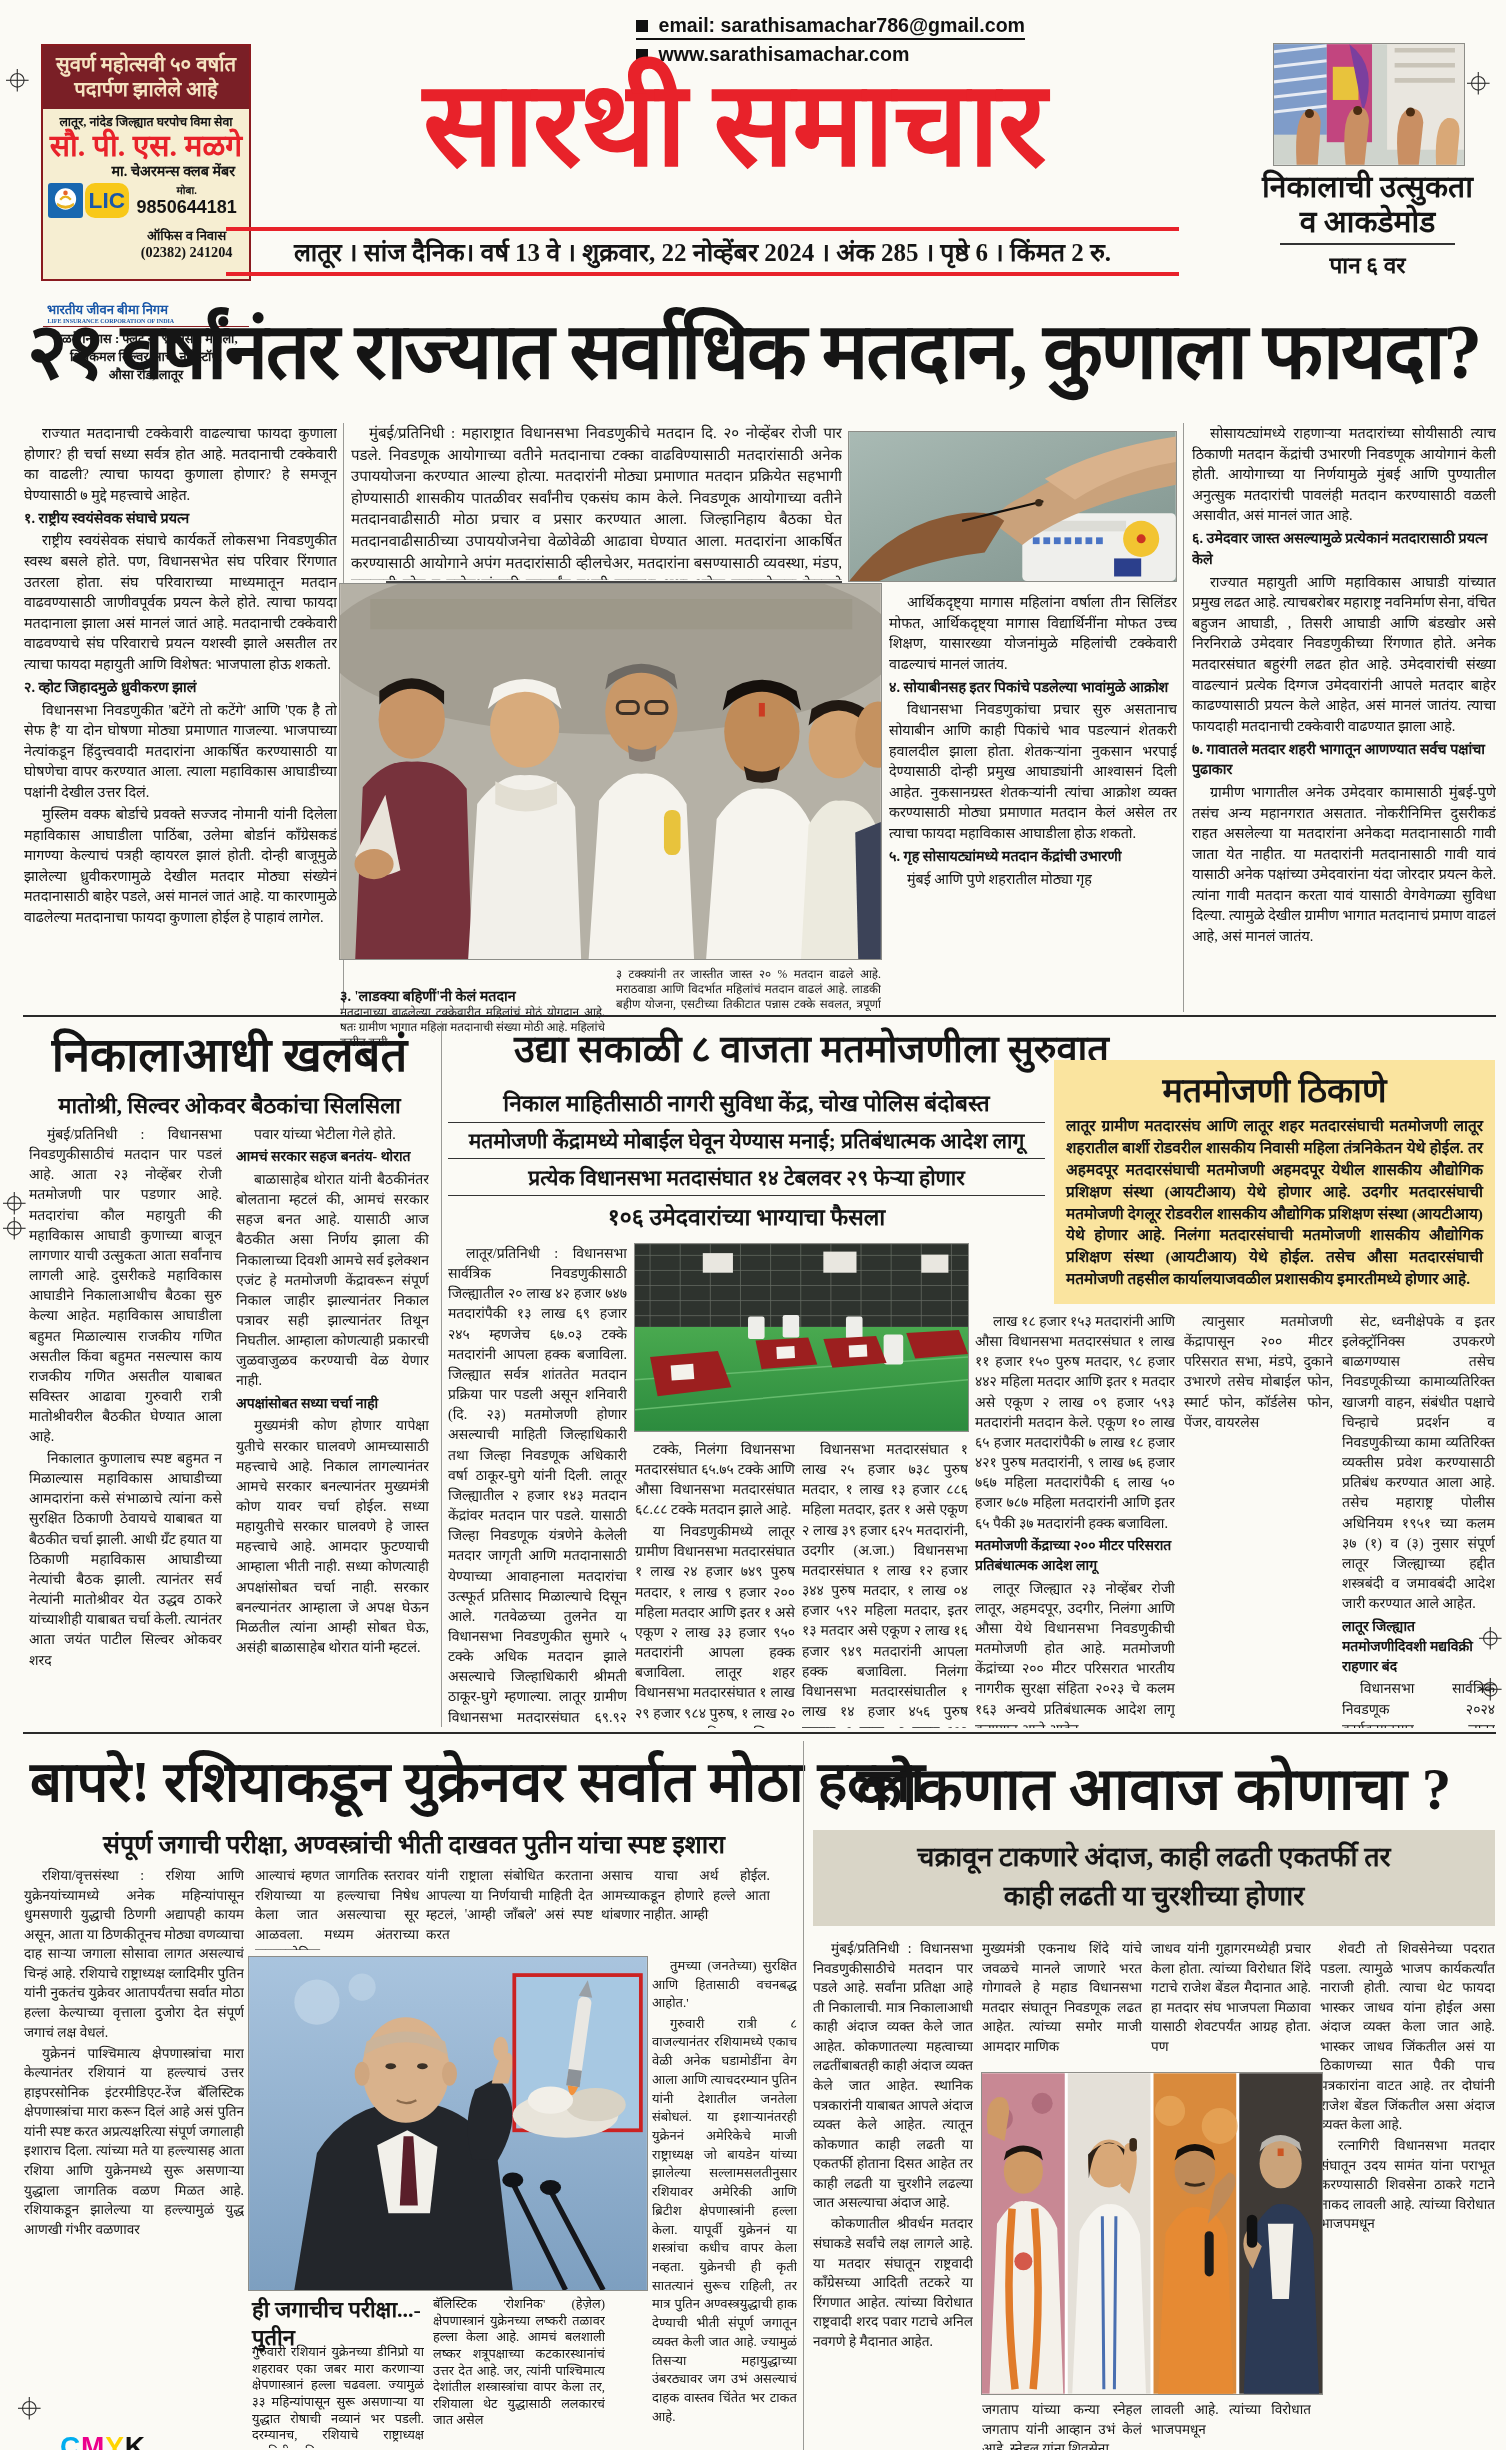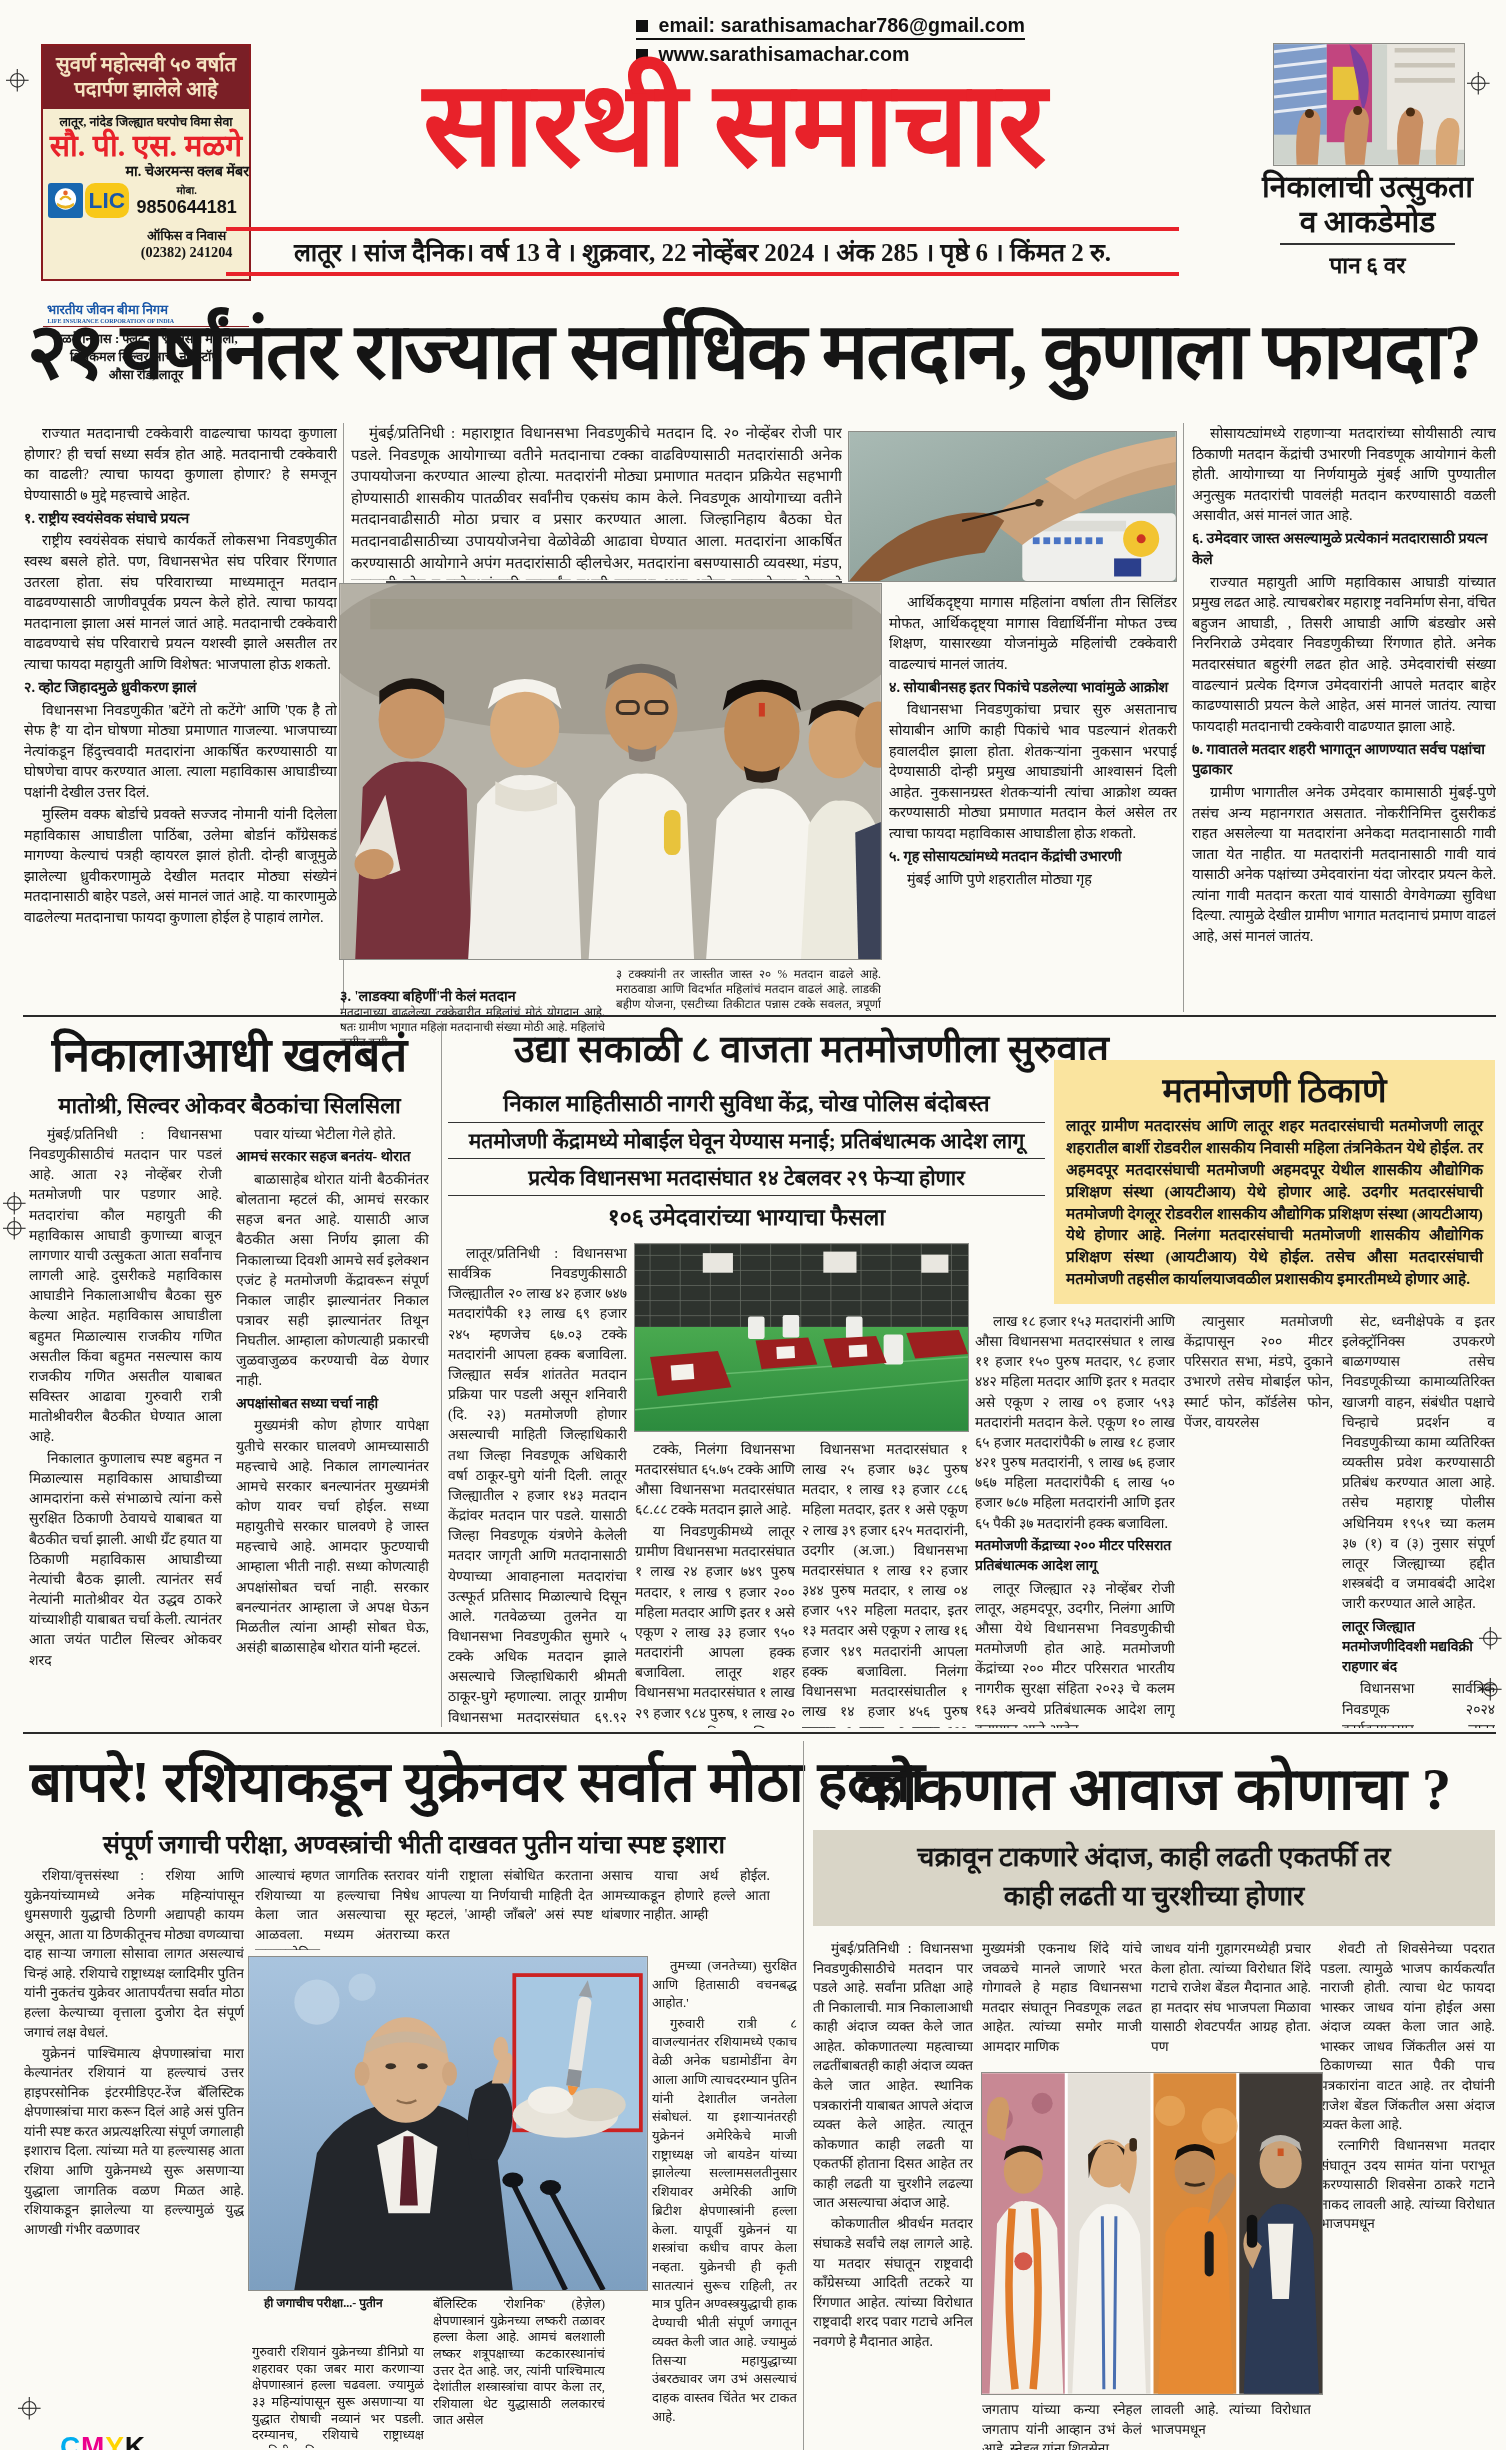--- a/index.html
+++ b/index.html
@@ -76,21 +76,21 @@
       <line x1="15" y1="0" x2="15" y2="30" stroke="#333" stroke-width="1.5"></line>
     </svg>
 
   <div class="abs adbox" style="left:41px;top:44px;width:206px;height:233px;">
     <div class="ad-banner">
       <div>सुवर्ण महोत्सवी ५० वर्षात</div>
       <div>पदार्पण झालेले आहे</div>
     </div>
     <div class="center bold" style="font-size:12.4px;margin-top:3.8px;">लातूर, नांदेड जिल्ह्यात घरपोच विमा सेवा</div>
     <div class="center bold" style="font-size:30px;color:#e8222a;line-height:1.05;">सौ. पी. एस. मळगे</div>
-    <div class="bold" style="font-size:14.3px;text-align:right;padding-right:0;">मा. चेअरमन्स क्लब मेंबर</div>
+    <div class="bold" style="font-size:14.3px;text-align:right;padding-right:14px;">मा. चेअरमन्स क्लब मेंबर</div>
     <div style="display:flex;align-items:flex-start;padding:3px 4.5px 0 4.5px;">
       <svg width="35" height="35" viewBox="0 0 46 46">
         <rect x="0" y="0" width="46" height="46" rx="4" fill="#1867b0"></rect>
         <circle cx="23" cy="21" r="14" fill="#ffffff"></circle>
         <path d="M12 26 Q23 34 34 26 L34 30 Q23 38 12 30 Z" fill="#e8b21f"></path>
         <path d="M16 22 Q23 14 30 22" fill="none" stroke="#e8b21f" stroke-width="3"></path>
         <circle cx="23" cy="13" r="3" fill="#e8632a"></circle>
       </svg>
       <div class="licbox" style="width:44px;height:35px;font-size:22.6px;line-height:35px;text-align:center;margin-left:2.3px;">LIC</div>
       <div style="flex:1;text-align:center;">
@@ -398,21 +398,21 @@
       <ellipse cx="400" cy="190" rx="30" ry="18" fill="#f2efe8"></ellipse>
       <g transform="rotate(8 436 120)">
         <rect x="428" y="52" width="18" height="120" rx="8" fill="#e9e7e2"></rect>
         <path d="M428 52 L437 30 L446 52 Z" fill="#9aa0a6"></path>
         <rect x="428" y="150" width="18" height="22" fill="#8c9298"></rect>
         <path d="M430 172 Q437 196 444 172 Z" fill="#f2923c"></path>
       </g>
     </g>
   </svg>
 
-  <div class="abs bold" style="left:264px;top:2296px;width:177px;font-size:12px;line-height:1.25;">ही जगाचीच परीक्षा...- पुतीन</div>
+  <div class="abs bold" style="left:252px;top:2296px;width:177px;font-size:22px;line-height:1.25;">ही जगाचीच परीक्षा...- पुतीन</div>
   <div class="abs capt" style="left:252px;top:2344px;width:172px;height:104px;font-size:12.8px;">गुरुवारी रशियानं युक्रेनच्या डीनिप्रो या शहरावर एका जबर मारा करणाऱ्या क्षेपणास्त्रानं हल्ला चढवला. ज्यामुळं ३३ महिन्यांपासून सुरू असणाऱ्या या युद्धात रोषाची नव्यानं भर पडली. दरम्यानच, रशियाचे राष्ट्राध्यक्ष व्लादिमीर पुतिन</div>
   <div class="abs capt" style="left:433px;top:2296px;width:172px;height:152px;font-size:12.8px;">बॅलिस्टिक 'रोशनिक' (हेज़ेल) क्षेपणास्त्रानं युक्रेनच्या लष्करी तळावर हल्ला केला आहे. आमचं बलशाली लष्कर शत्रूपक्षाच्या कटकारस्थानांचं उत्तर देत आहे. जर, त्यांनी पाश्चिमात्य देशांतील शस्त्रास्त्रांचा वापर केला तर, रशियाला थेट युद्धासाठी ललकारचं जात असेल</div>
   <div class="abs bt" style="left:652px;top:1957px;width:145px;height:491px;font-size:13px;">
     <p>तुमच्या (जनतेच्या) सुरक्षित आणि हितासाठी वचनबद्ध आहोत.'</p>
     <p>गुरुवारी रात्री ८ वाजल्यानंतर रशियामध्ये एकाच वेळी अनेक घडामोडींना वेग आला आणि त्याचदरम्यान पुतिन यांनी देशातील जनतेला संबोधलं. या इशाऱ्यानंतरही युक्रेननं अमेरिकेचे माजी राष्ट्राध्यक्ष जो बायडेन यांच्या झालेल्या सल्लामसलतीनुसार रशियावर अमेरिकी आणि ब्रिटीश क्षेपणास्त्रांनी हल्ला केला. यापूर्वी युक्रेननं या शस्त्रांचा कधीच वापर केला नव्हता. युक्रेनची ही कृती सातत्यानं सुरूच राहिली, तर मात्र पुतिन अण्वस्त्रयुद्धाची हाक देण्याची भीती संपूर्ण जगातून व्यक्त केली जात आहे. ज्यामुळं तिसऱ्या महायुद्धाच्या उंबरठ्यावर जग उभं असल्याचं दाहक वास्तव चिंतेत भर टाकत आहे.</p>
   </div>
 
   <div class="abs vr" style="left:803px;top:1741px;height:709px;"></div>
 
   <div class="abs h-sec center" style="left:813px;top:1746px;width:682px;font-size:59px;white-space:nowrap;">कोकणात आवाज कोणाचा ?</div>

